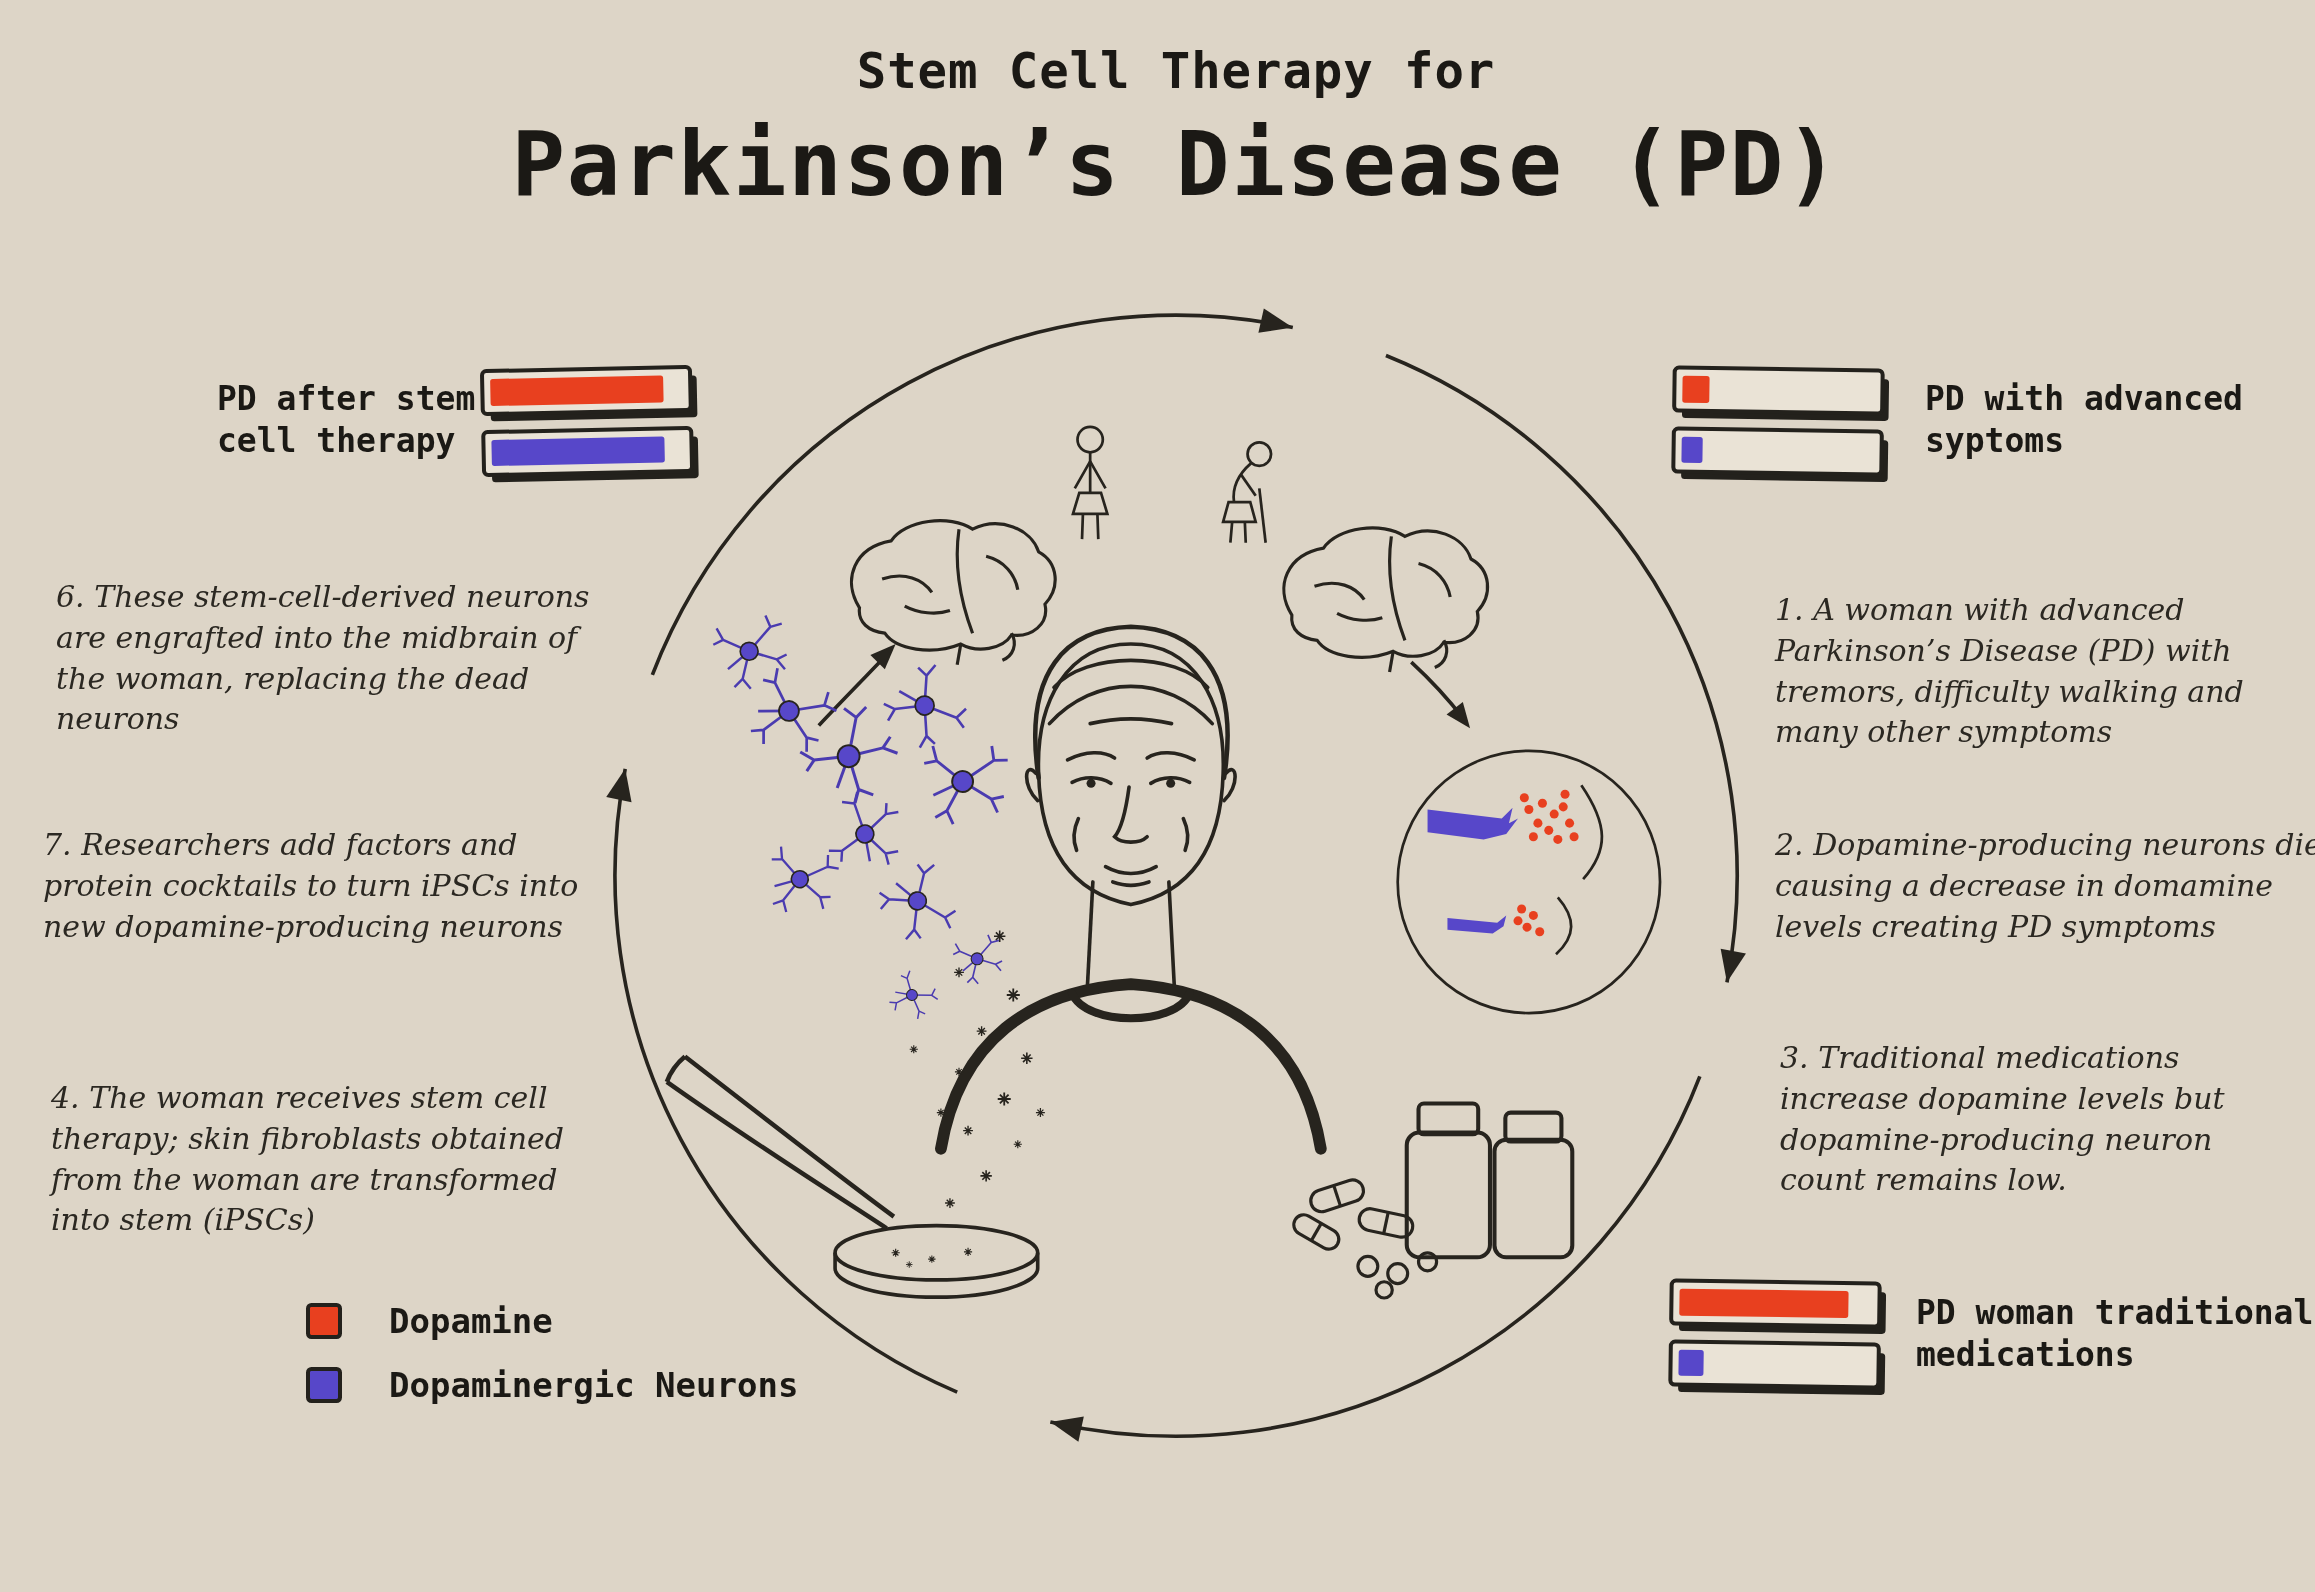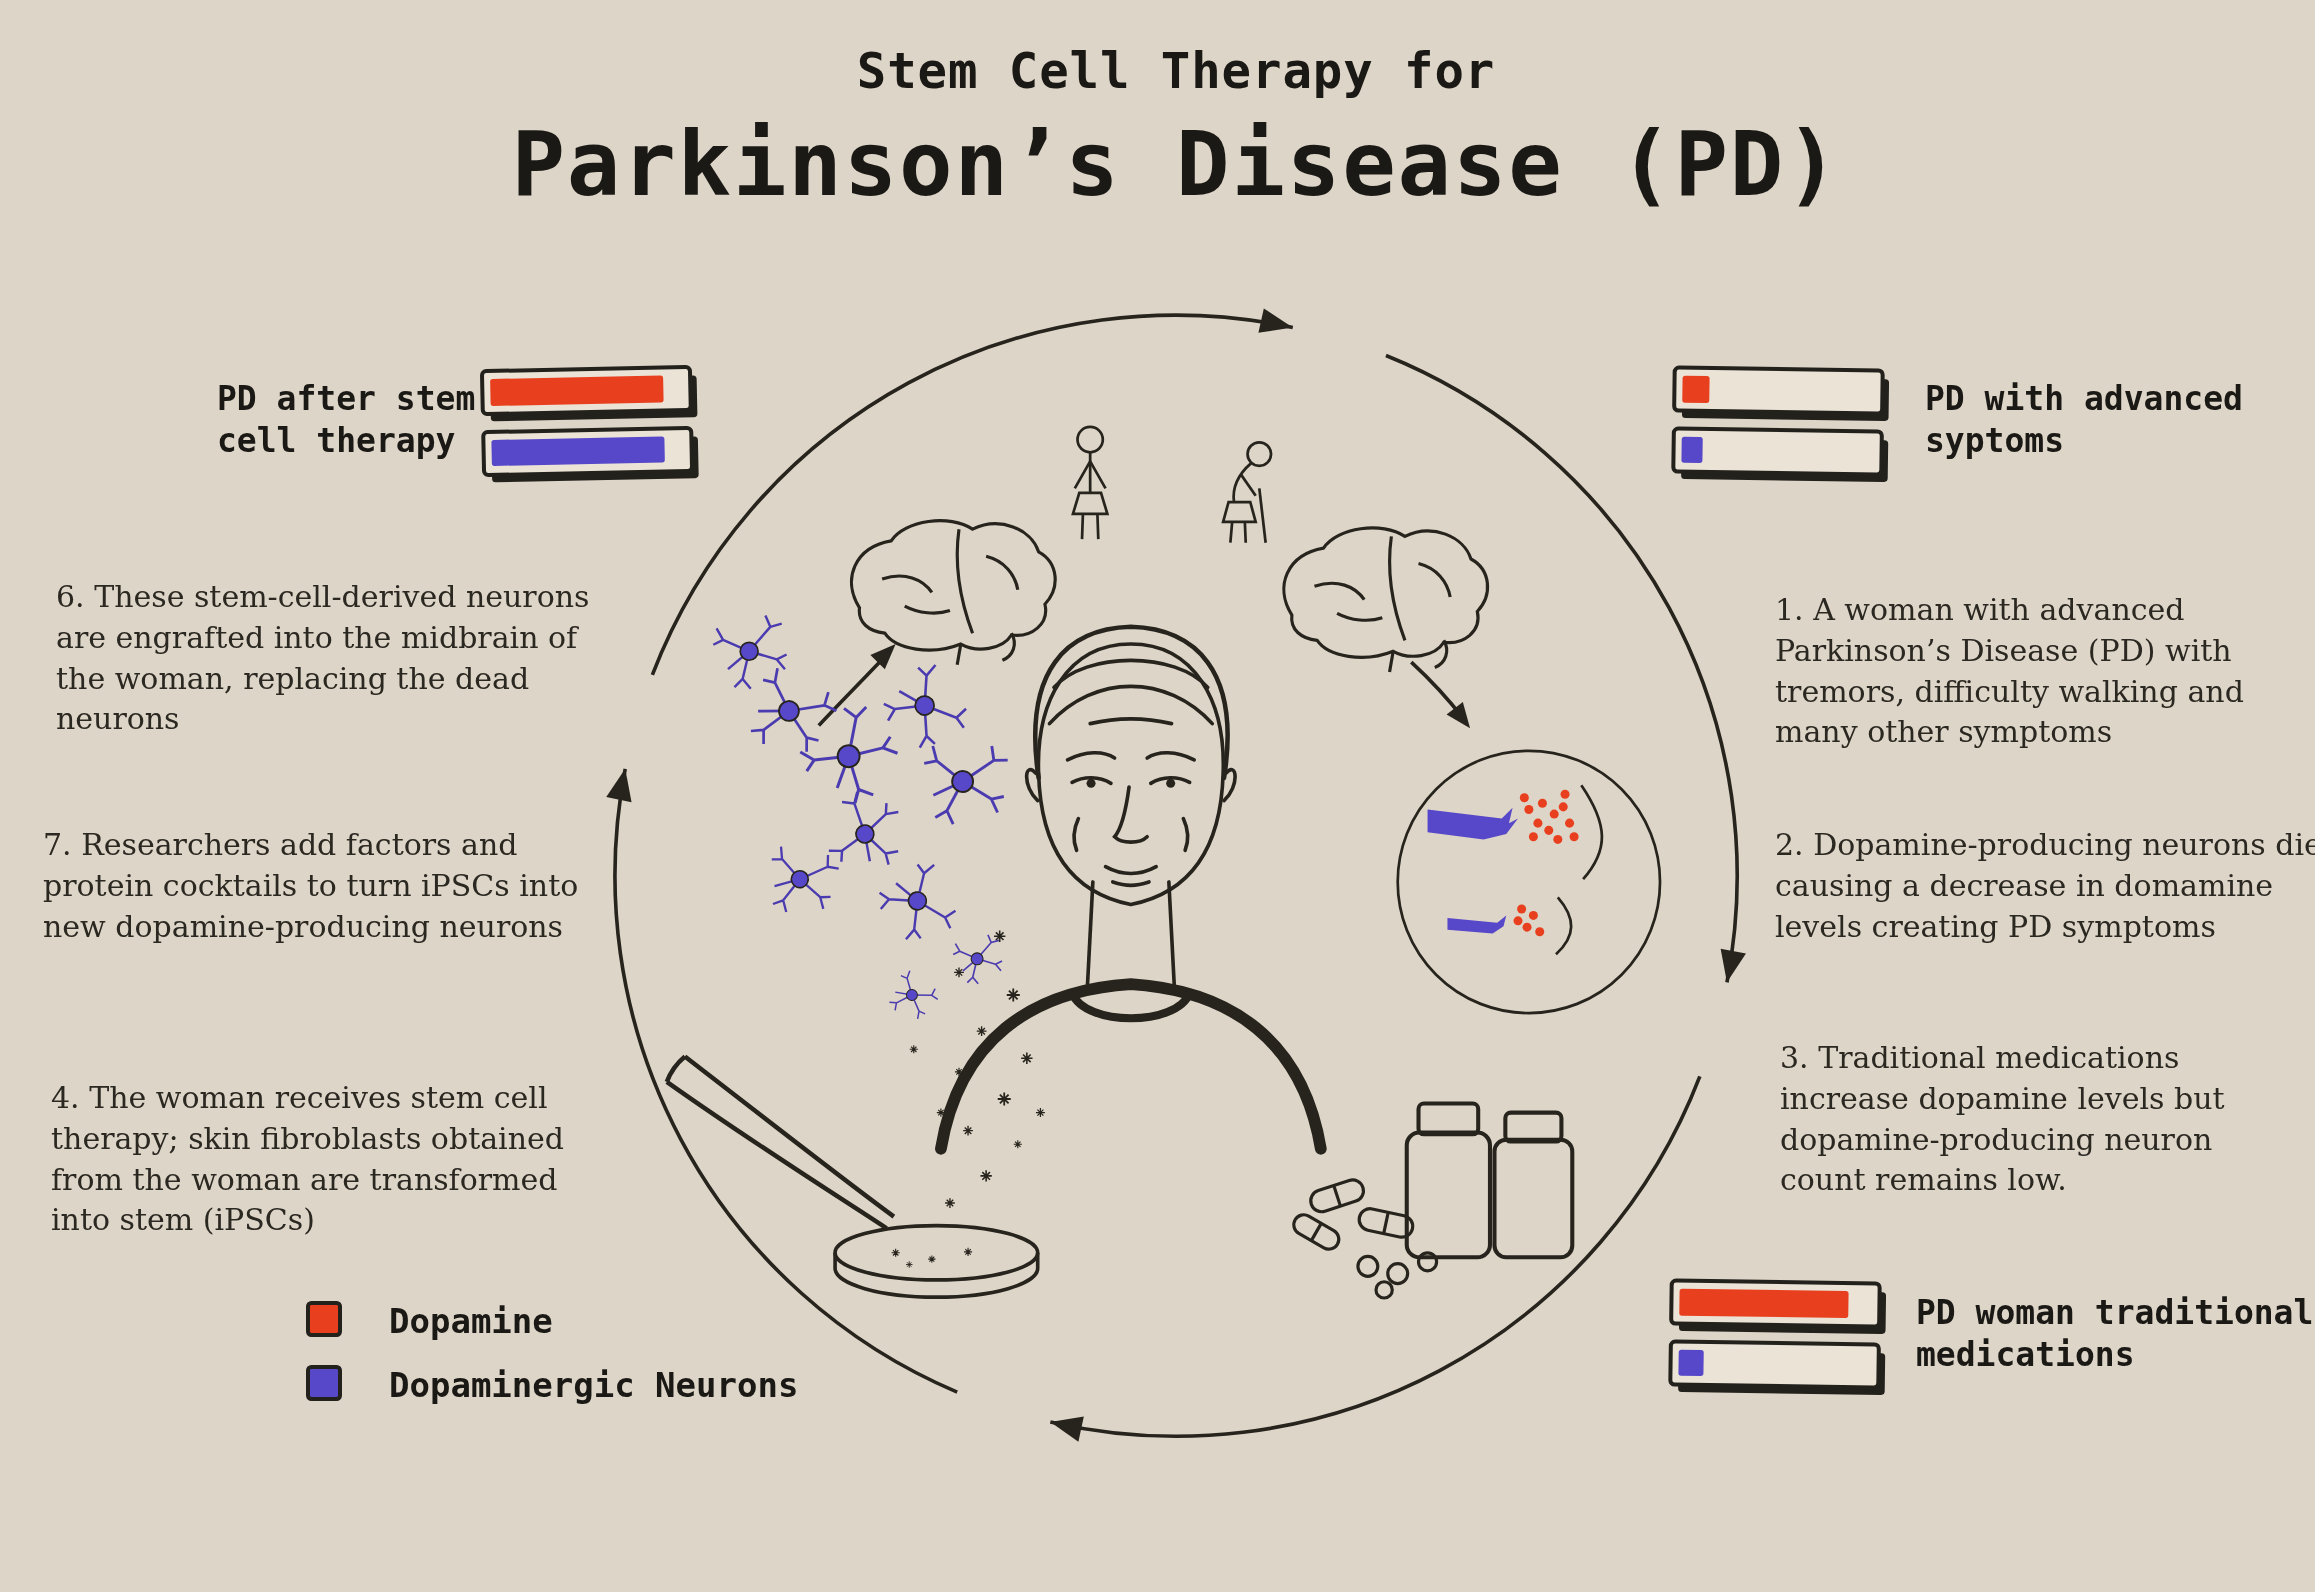--- a/index.html
+++ b/index.html
@@ -11,31 +11,31 @@
                 font-family:"DejaVu Sans Mono", monospace; font-weight:bold; color:#1b1915;padding-left:36px; }
   .title-line1 { font-size:49px; letter-spacing:0.9px; }
   .title-line2 { font-size:89px; letter-spacing:1.8px; margin-top:12px; }
 
   .illustration { position:absolute; inset:0; width:2316px; height:1592px; pointer-events:none; }
 
   .label { position:absolute; font-family:"DejaVu Sans Mono", monospace; font-weight:bold;
            font-size:33px; line-height:1.28; white-space:pre-line; color:#1b1915; }
 
   .step { position:absolute; font-family:"DejaVu Serif", serif; font-size:30px;
-          line-height:1.36; color:#2b2822; }
+          line-height:1.36; color:#2b2822;font-style:italic; }
 
   .gauges { position:absolute; display:flex; flex-direction:column; gap:13.6px; }
   .gauge { width:212px; height:47px; border:4.5px solid #23211c; border-radius:6.3px;
            background:#eae3d6; box-shadow:7.2px 8.1px 0 -2.7px #23211c; padding:6.3px; }
   .gauge-fill { height:100%; border-radius:2.7px; width:0%; }
   .tilt-l { transform:rotate(-1.2deg); }
   .tilt-r { transform:rotate(0.8deg); }
 
   .legend { position:absolute; left:306px; top:1301px; display:flex; flex-direction:column; gap:23.5px; }
-  .legend-row { display:flex; gap:47px; }
+  .legend-row { display:flex; align-items:center; gap:47px; }
   .legend-swatch { width:36px; height:36px; border:4.5px solid #23211c; border-radius:5.4px; }
   .legend-label { font-family:"DejaVu Sans Mono", monospace; font-weight:bold; font-size:34px; color:#1b1915; }
 </style>
 </head>
 <body>
 
 <div class="canvas">
 
   <div class="title-wrap">
     <div class="title-line1">Stem Cell Therapy for</div>

